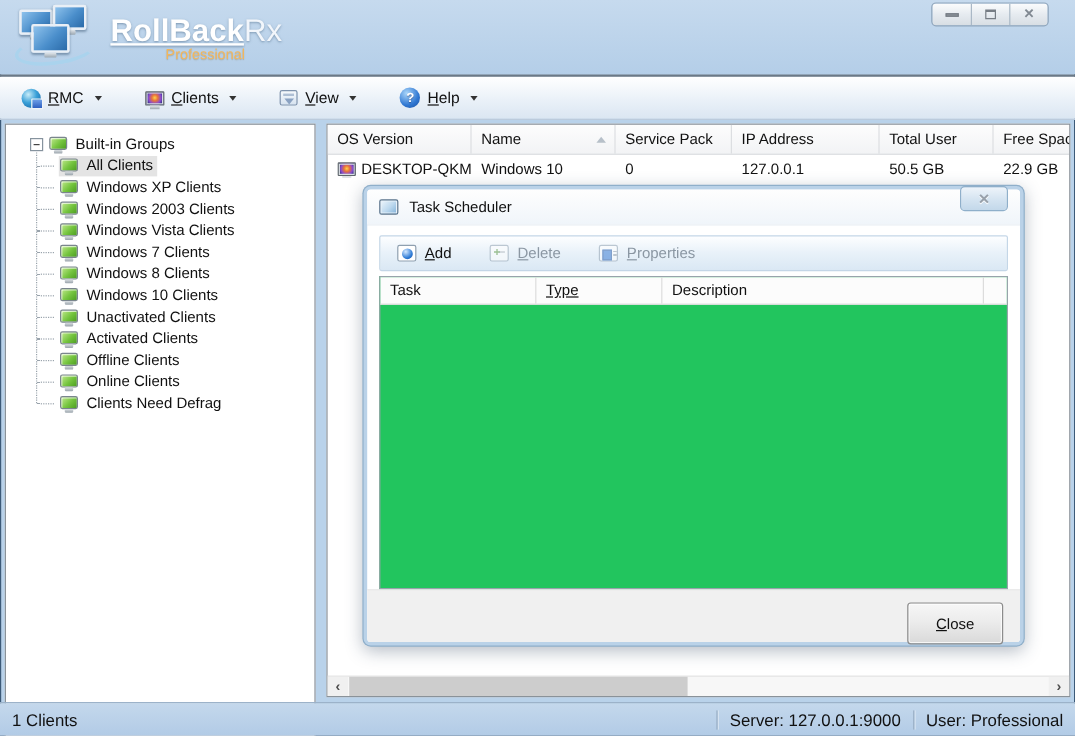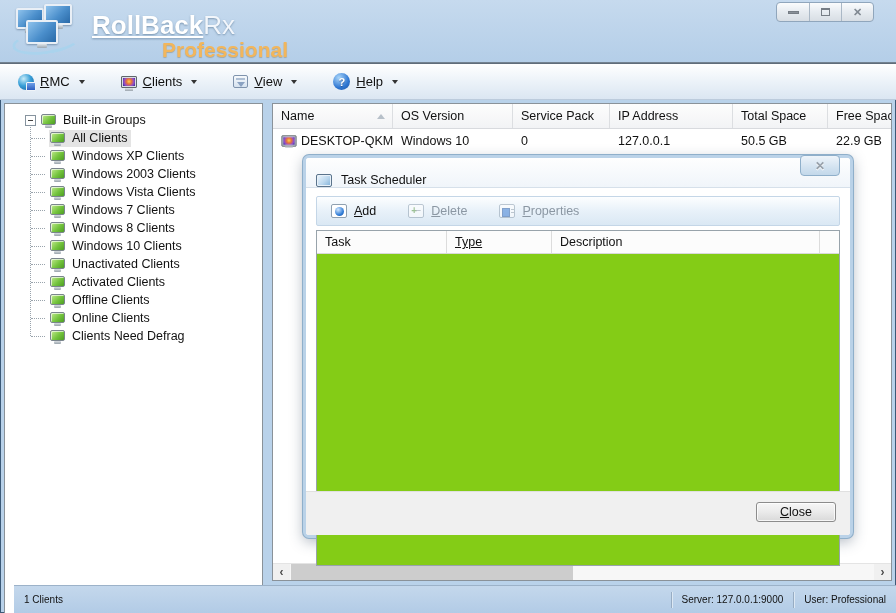--- a/index.html
+++ b/index.html
@@ -27,21 +27,21 @@
     box-shadow:0 1px 2px rgba(30,60,90,.4);}
   .mini-mon::after{content:"";position:absolute;left:50%;bottom:-6px;width:10px;height:4px;
     margin-left:-5px;background:linear-gradient(#dfe5ea,#9aa6b0);border-radius:1px;}
   .mm1{left:2px;top:4px;width:28px;height:21px;}
   .mm2{left:30px;top:0;width:28px;height:21px;}
   .mm3{left:12px;top:16px;width:32px;height:24px;}
   .logo-text{margin-left:12px;margin-top:8px;line-height:1.05;}
   .logo-name{font-size:26px;text-shadow:0 1px 2px rgba(70,100,130,.55);}
   .logo-name .bold{font-weight:700;color:#ffffff;text-decoration:underline;}
   .logo-name .light{font-weight:400;color:#f2f6fb;}
-  .logo-sub{font-size:21px;font-weight:700;color:#f2b65c;margin-left:70px;
+  .logo-sub{font-size:12px;font-weight:400;color:#f2b65c;margin-left:46px;
     text-shadow:0 1px 1px rgba(120,80,10,.3);}
 
   .win-controls{position:absolute;top:2px;right:22px;display:flex;
     border:1px solid #90a6bc;border-radius:4px;overflow:hidden;
     background:linear-gradient(#fbfcfd,#e6ebf0 50%,#d8dee4);}
   .win-btn{width:32px;height:18px;display:flex;align-items:center;justify-content:center;position:relative;}
   .win-btn + .win-btn{border-left:1px solid #aab8c6;}
   .glyph-min{width:11px;height:3px;background:#8a9199;border:1px solid #767d85;}
   .glyph-max{width:9px;height:8px;border:1px solid #767d85;border-top-width:2px;background:transparent;}
   .glyph-close{font-size:11px;font-weight:bold;color:#818992;line-height:1;}
@@ -112,21 +112,21 @@
   .h-scrollbar{position:absolute;left:0;right:0;bottom:0;height:17px;background:#f7f7f7;border-top:1px solid #e4e4e4;}
   .sb-arrow{position:absolute;top:0;width:17px;height:16px;display:flex;align-items:center;justify-content:center;
     color:#4c4c4c;font-size:12px;font-weight:bold;background:#f0f0f0;}
   .sb-left{left:0;} .sb-right{right:0;}
   .sb-thumb{position:absolute;left:18px;top:0;width:282px;height:16px;background:#cdcdcd;}
 
   
   .dialog{position:absolute;left:303px;top:155px;width:550px;height:383px;z-index:10;
     background:#fff;border:3px solid #bad2e8;border-radius:6px;
     box-shadow:0 0 0 1px #8fafca, 0 4px 14px rgba(40,60,85,.35);}
-  .dlg-title{height:30px;display:flex;align-items:flex-end;padding-left:10px;gap:9px;
+  .dlg-title{height:30px;display:flex;align-items:center;padding-left:10px;gap:9px;
     background:linear-gradient(#fefefe,#f0f5fa);border-bottom:1px solid #d6e0ea;
     border-radius:3px 3px 0 0;font-size:12.5px;}
   .dlg-icon{width:16px;height:13px;border:1px solid #5b748c;border-radius:2px;position:relative;
     background:linear-gradient(135deg,#f0f7fd 0%,#bcd8ee 55%,#7fb0d8 100%);
     box-shadow:inset 0 0 0 1px #e8f1f9;}
   .dlg-close{position:absolute;top:-3px;right:10px;width:40px;height:21px;
     display:flex;align-items:center;justify-content:center;
     background:linear-gradient(#eef4fa,#d2e2f0 60%,#c3d8ea);
     border:1px solid #8fafca;border-radius:4px;
     color:#97a0aa;font-weight:bold;font-size:12px;text-shadow:0 1px 0 #fff;}
@@ -139,37 +139,37 @@
   .tb-btn.disabled .tb-icon{opacity:.55;}
   .tb-icon{width:16px;height:14px;border:1px solid #8fa0b0;background:#fff;border-radius:2px;position:relative;flex:none;}
   .icon-add::after{content:"";position:absolute;left:3px;top:2px;width:9px;height:9px;border-radius:50%;
     background:radial-gradient(circle at 35% 30%,#d3e8ff,#2e7bd6 62%,#1b4f9b);}
   .icon-delete::before{content:"+";position:absolute;left:2px;top:0px;font-size:10px;font-weight:bold;color:#5f9a45;}
   .icon-delete::after{content:"\2212";position:absolute;right:2px;top:0px;font-size:10px;color:#7a858f;}
   .icon-props::before{content:"";position:absolute;left:2px;top:3px;width:6px;height:7px;
     background:#3f7fd4;border:1px solid #2d5ea6;}
   .icon-props::after{content:"";position:absolute;left:11px;top:4px;width:3px;height:6px;
     background:repeating-linear-gradient(#9aa4ae 0 1px,transparent 1px 3px);}
-  .dlg-table{margin:4px 10px 16px;height:336px;border:1px solid #98a3ab;font-size:12.5px;background:#84cc16;}
+  .dlg-table{margin:4px 10px 16px;height:261px;border:1px solid #98a3ab;font-size:12.5px;background:#22c55e;}
   .dlg-thead{display:flex;height:23px;background:#fcfcfc;border-bottom:1px solid #d9d9d9;}
   .dth{display:flex;align-items:center;padding-left:8px;border-right:1px solid #dcdcdc;flex:none;}
   .dw-task{width:130px;} .dw-type{width:105px;text-decoration:underline;} .dw-desc{width:268px;} .dw-fill{flex:1;border-right:none;}
   .dlg-footer{position:absolute;left:0;right:0;bottom:0;height:44px;background:#f0f0f0;
     border-top:1px solid #e0e0e0;border-radius:0 0 3px 3px;}
-  .close-btn{position:absolute;right:14px;top:10px;width:80px;height:20px;
+  .close-btn{position:absolute;right:14px;top:10px;width:80px;height:35px;
     display:flex;align-items:center;justify-content:center;font-size:12.5px;
     background:linear-gradient(#f6f6f6,#ececec 45%,#d9d9d9);
     border:1px solid #8c8c8c;border-radius:3px;
     box-shadow:inset 0 0 0 1px rgba(255,255,255,.75);}
   .close-btn .key{text-decoration:underline;}
 
   
   .statusbar{position:absolute;left:0;right:0;bottom:0;height:28px;
     background:linear-gradient(#c4d8ec,#b2cbe6);border-top:1px solid #9cb2c9;
-    display:flex;align-items:center;font-size:10px;padding:0 10px;margin-left:14px;}
+    display:flex;align-items:center;font-size:14px;padding:0 10px;}
   .sb-spacer{flex:1;}
   .sb-sep{width:1px;height:16px;background:#97accise;background:#97acc3;box-shadow:1px 0 0 #dce8f3;margin:0 10px;}
   .sb-cell{white-space:nowrap;}
 </style>
 </head>
 <body>
 
 <div class="titlebar">
   <div class="logo">
     <div class="logo-monitors">
@@ -301,35 +301,35 @@
             <span class="mon-icon"></span>
             <span class="tree-label">Clients Need Defrag</span>
           </span>
       </div>
     </div>
   </div>
 </div>
 
 <div class="right-panel">
   <div class="table-header">
+    <div class="th w-os">
+        <span>OS Version</span>
+      </div>
     <div class="th w-name">
       <span>Name</span>
       <span class="sort-asc"></span>
     </div>
-    <div class="th w-os">
-        <span>OS Version</span>
-      </div>
     <div class="th w-sp">
         <span>Service Pack</span>
       </div>
     <div class="th w-ip">
         <span>IP Address</span>
       </div>
     <div class="th w-ts">
-        <span>Total Space</span>
+        <span>Total User</span>
       </div>
     <div class="th w-fs">
         <span>Free Space</span>
       </div>
   </div>
   <div class="table-row">
     <div class="td w-name">
       <span class="crt-icon row-crt"></span>
       <span>DESKTOP-QKMI...</span>
     </div>

